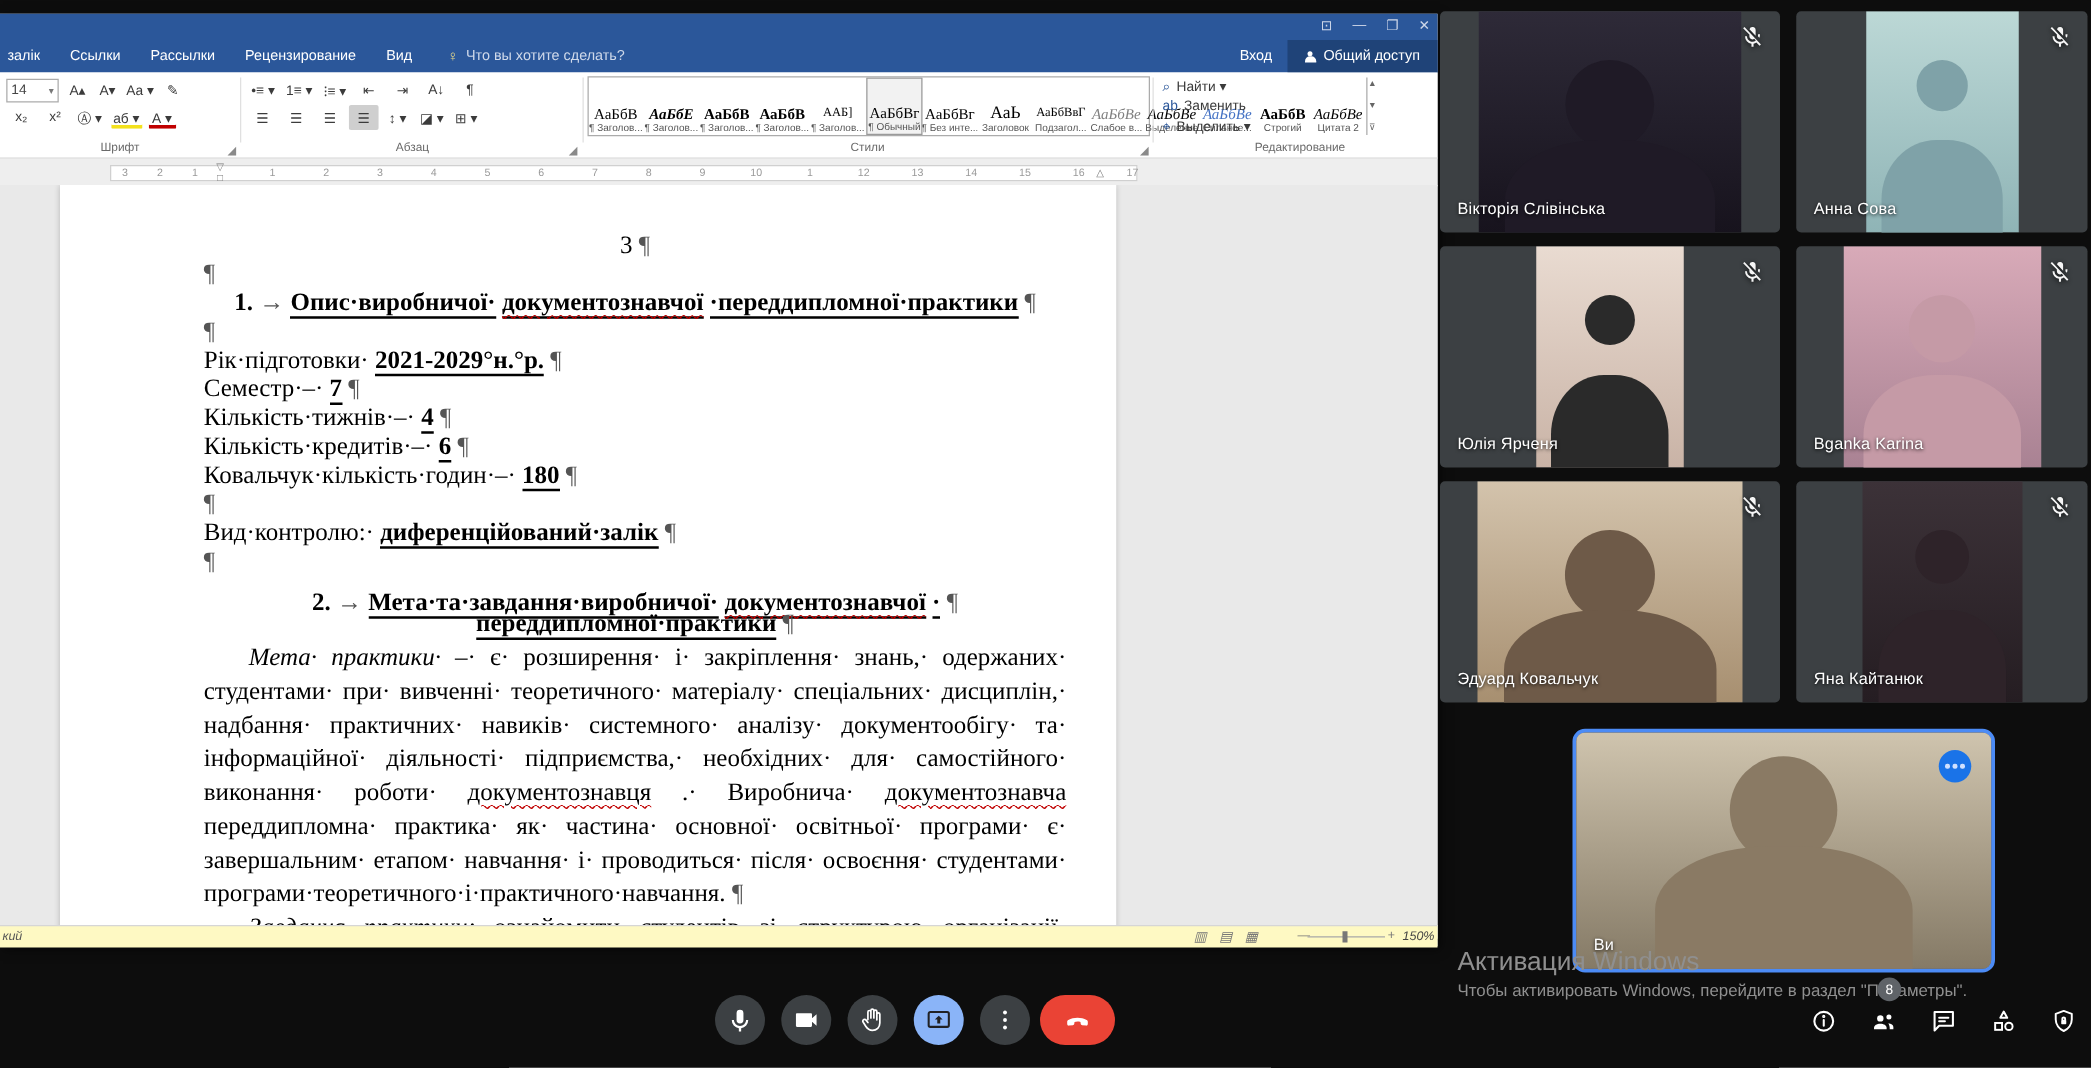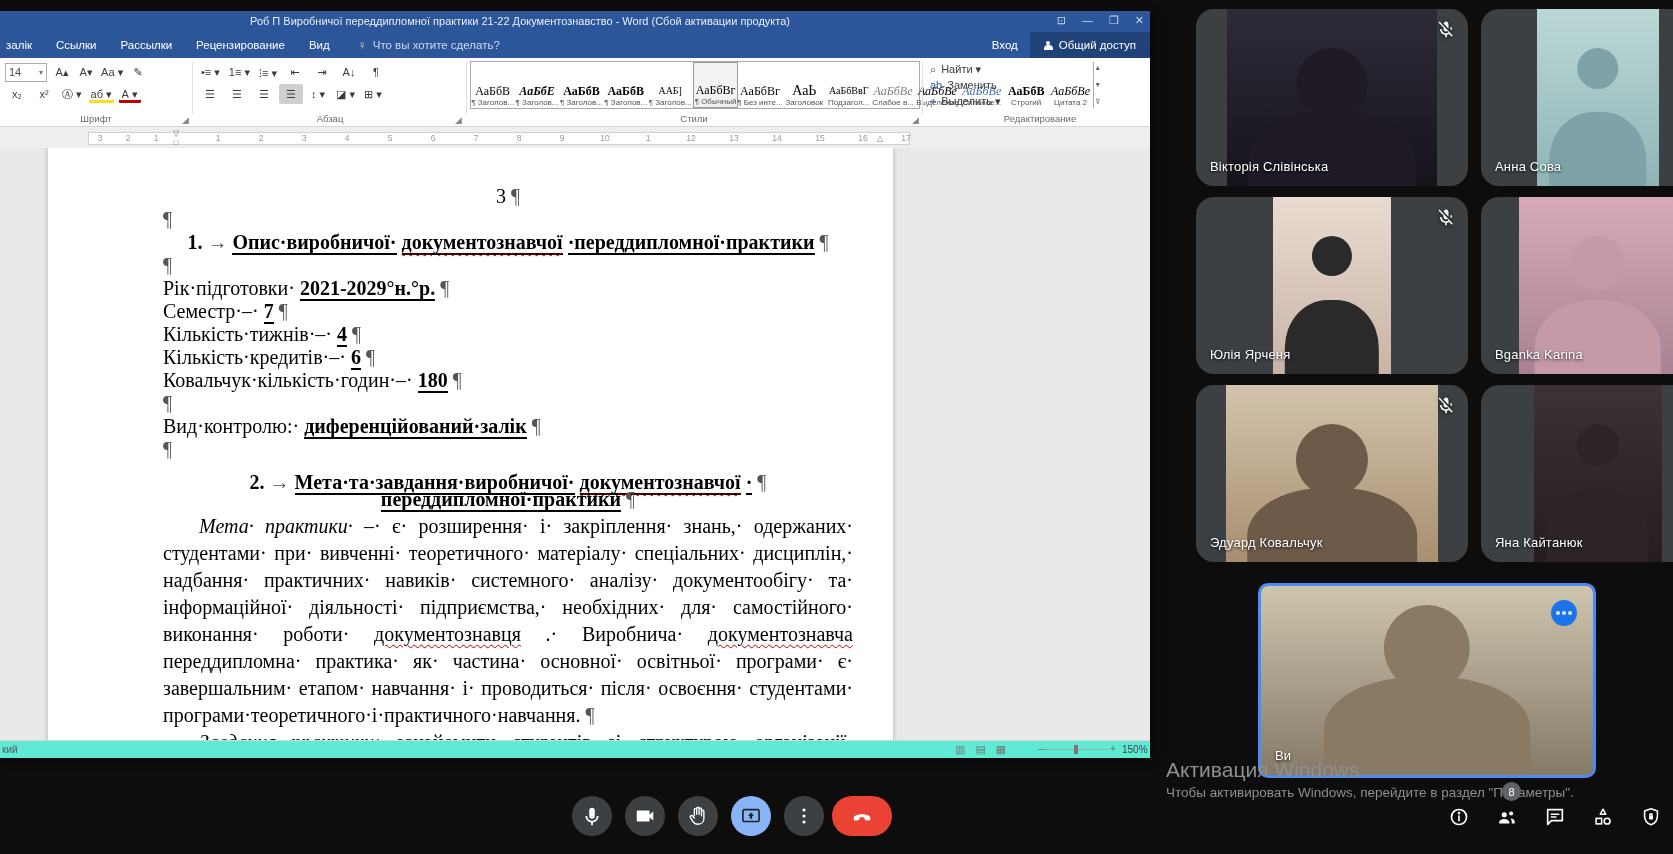--- a/index.html
+++ b/index.html
@@ -58,30 +58,30 @@
   .w-page{position:absolute;left:48px;top:0;width:845px;height:603px;background:#fff;box-shadow:0 0 5px rgba(0,0,0,.25);}
   .doc-line{position:absolute;left:163px;width:690px;font-family:"Liberation Serif",serif;font-size:20px;color:#000;white-space:nowrap;}
   .doc-line.a-c{text-align:center;}
   .doc-line.a-j{text-align:justify;text-align-last:justify;white-space:normal;}
   .sg-b{font-weight:bold;}
   .sg-bu{font-weight:bold;border-bottom:2px solid #000;}
   .sg-busq{font-weight:bold;border-bottom:2px solid #000;text-decoration:underline wavy #c00000 1px;text-underline-offset:3px;}
   .sg-nsq{text-decoration:underline wavy #c00000 1px;text-underline-offset:3px;}
   .sg-i{font-style:italic;}
   .sg-m{color:#555;font-weight:normal;}
-  .w-statusbar{left:0;top:729px;width:100%;height:17px;background:#5eead4;border-top:1px solid #d6d6d6;font-size:10px;color:#555;}
+  .w-statusbar{left:0;top:729px;width:100%;height:17px;background:#fef9c3;border-top:1px solid #d6d6d6;font-size:10px;color:#555;font-style:italic;}
   .sb-lang{position:absolute;left:2px;top:3px;}
   .sb-views{position:absolute;left:955px;top:2px;display:flex;gap:10px;font-size:11px;color:#777;}
   .sb-zoomline{position:absolute;left:1046px;top:8px;width:62px;height:1px;background:#a8a8a8;}
   .sb-thumb{position:absolute;left:1074px;top:4px;width:4px;height:9px;background:#777;}
   .sb-minus{position:absolute;left:1038px;top:2px;color:#777;}
   .sb-plus{position:absolute;left:1110px;top:2px;color:#777;}
   .sb-zoom{position:absolute;left:1122px;top:3px;color:#444;}
   
-  .tile{position:absolute;background:#3c4043;border-radius:18px;overflow:hidden;margin-left:44px;}
+  .tile{position:absolute;background:#3c4043;border-radius:4px;overflow:hidden;}
   .tile-video{position:absolute;top:0;height:100%;}
   .sil-head{position:absolute;left:50%;top:22%;width:34%;aspect-ratio:1;transform:translateX(-50%);border-radius:50%;}
   .sil-body{position:absolute;left:50%;top:58%;width:80%;height:60%;transform:translateX(-50%);border-radius:45% 45% 0 0;}
   .tile-name{position:absolute;left:14px;bottom:12px;color:#fff;font-size:13px;text-shadow:0 1px 3px rgba(0,0,0,.9);letter-spacing:.2px;}
   .tile-mute{position:absolute;top:10px;right:12px;width:20px;height:20px;opacity:.95;filter:drop-shadow(0 1px 2px rgba(0,0,0,.8));}
   #self-view{left:1258px;top:583px;width:332px;height:189px;border:3px solid #4c8bf5;border-radius:10px;overflow:hidden;background:#6b6257;}
   .self-video{position:absolute;inset:0;}
   .self-more{position:absolute;top:14px;right:16px;width:26px;height:26px;border-radius:50%;background:#1a73e8;display:flex;align-items:center;justify-content:center;gap:2.5px;}
   .self-more i{width:3.5px;height:3.5px;border-radius:50%;background:#cfe0ff;display:block;}
   
@@ -94,21 +94,20 @@
   #count-badge{left:1502px;top:782px;width:19px;height:19px;border-radius:50%;background:#5f6368;color:#fff;
     font-size:11px;display:flex;align-items:center;justify-content:center;z-index:6;}
   #wm1{left:1166px;top:758px;font-size:21px;color:#8f8f8f;font-weight:300;}
   #wm2{left:1166px;top:785px;font-size:13.5px;color:#8f8f8f;width:470px;}
 </style>
 </head>
 <body>
 
 <div id="word-window" class="abs">
   <div class="w-titlebar abs">
-    <div class="w-title abs">Роб П Виробничої переддипломної  практики 21-22 Документознавство - Word (Сбой активации продукта)</div>
     <div class="w-winbtns abs" id="winbtns">
         <span class="w-winbtn">⊡</span>
         <span class="w-winbtn">—</span>
         <span class="w-winbtn">❐</span>
         <span class="w-winbtn">✕</span>
       </div>
   </div>
   <div class="w-menubar abs">
     <div class="w-menu-items" id="menu-items">
         <span class="w-menu-item">залік</span>

